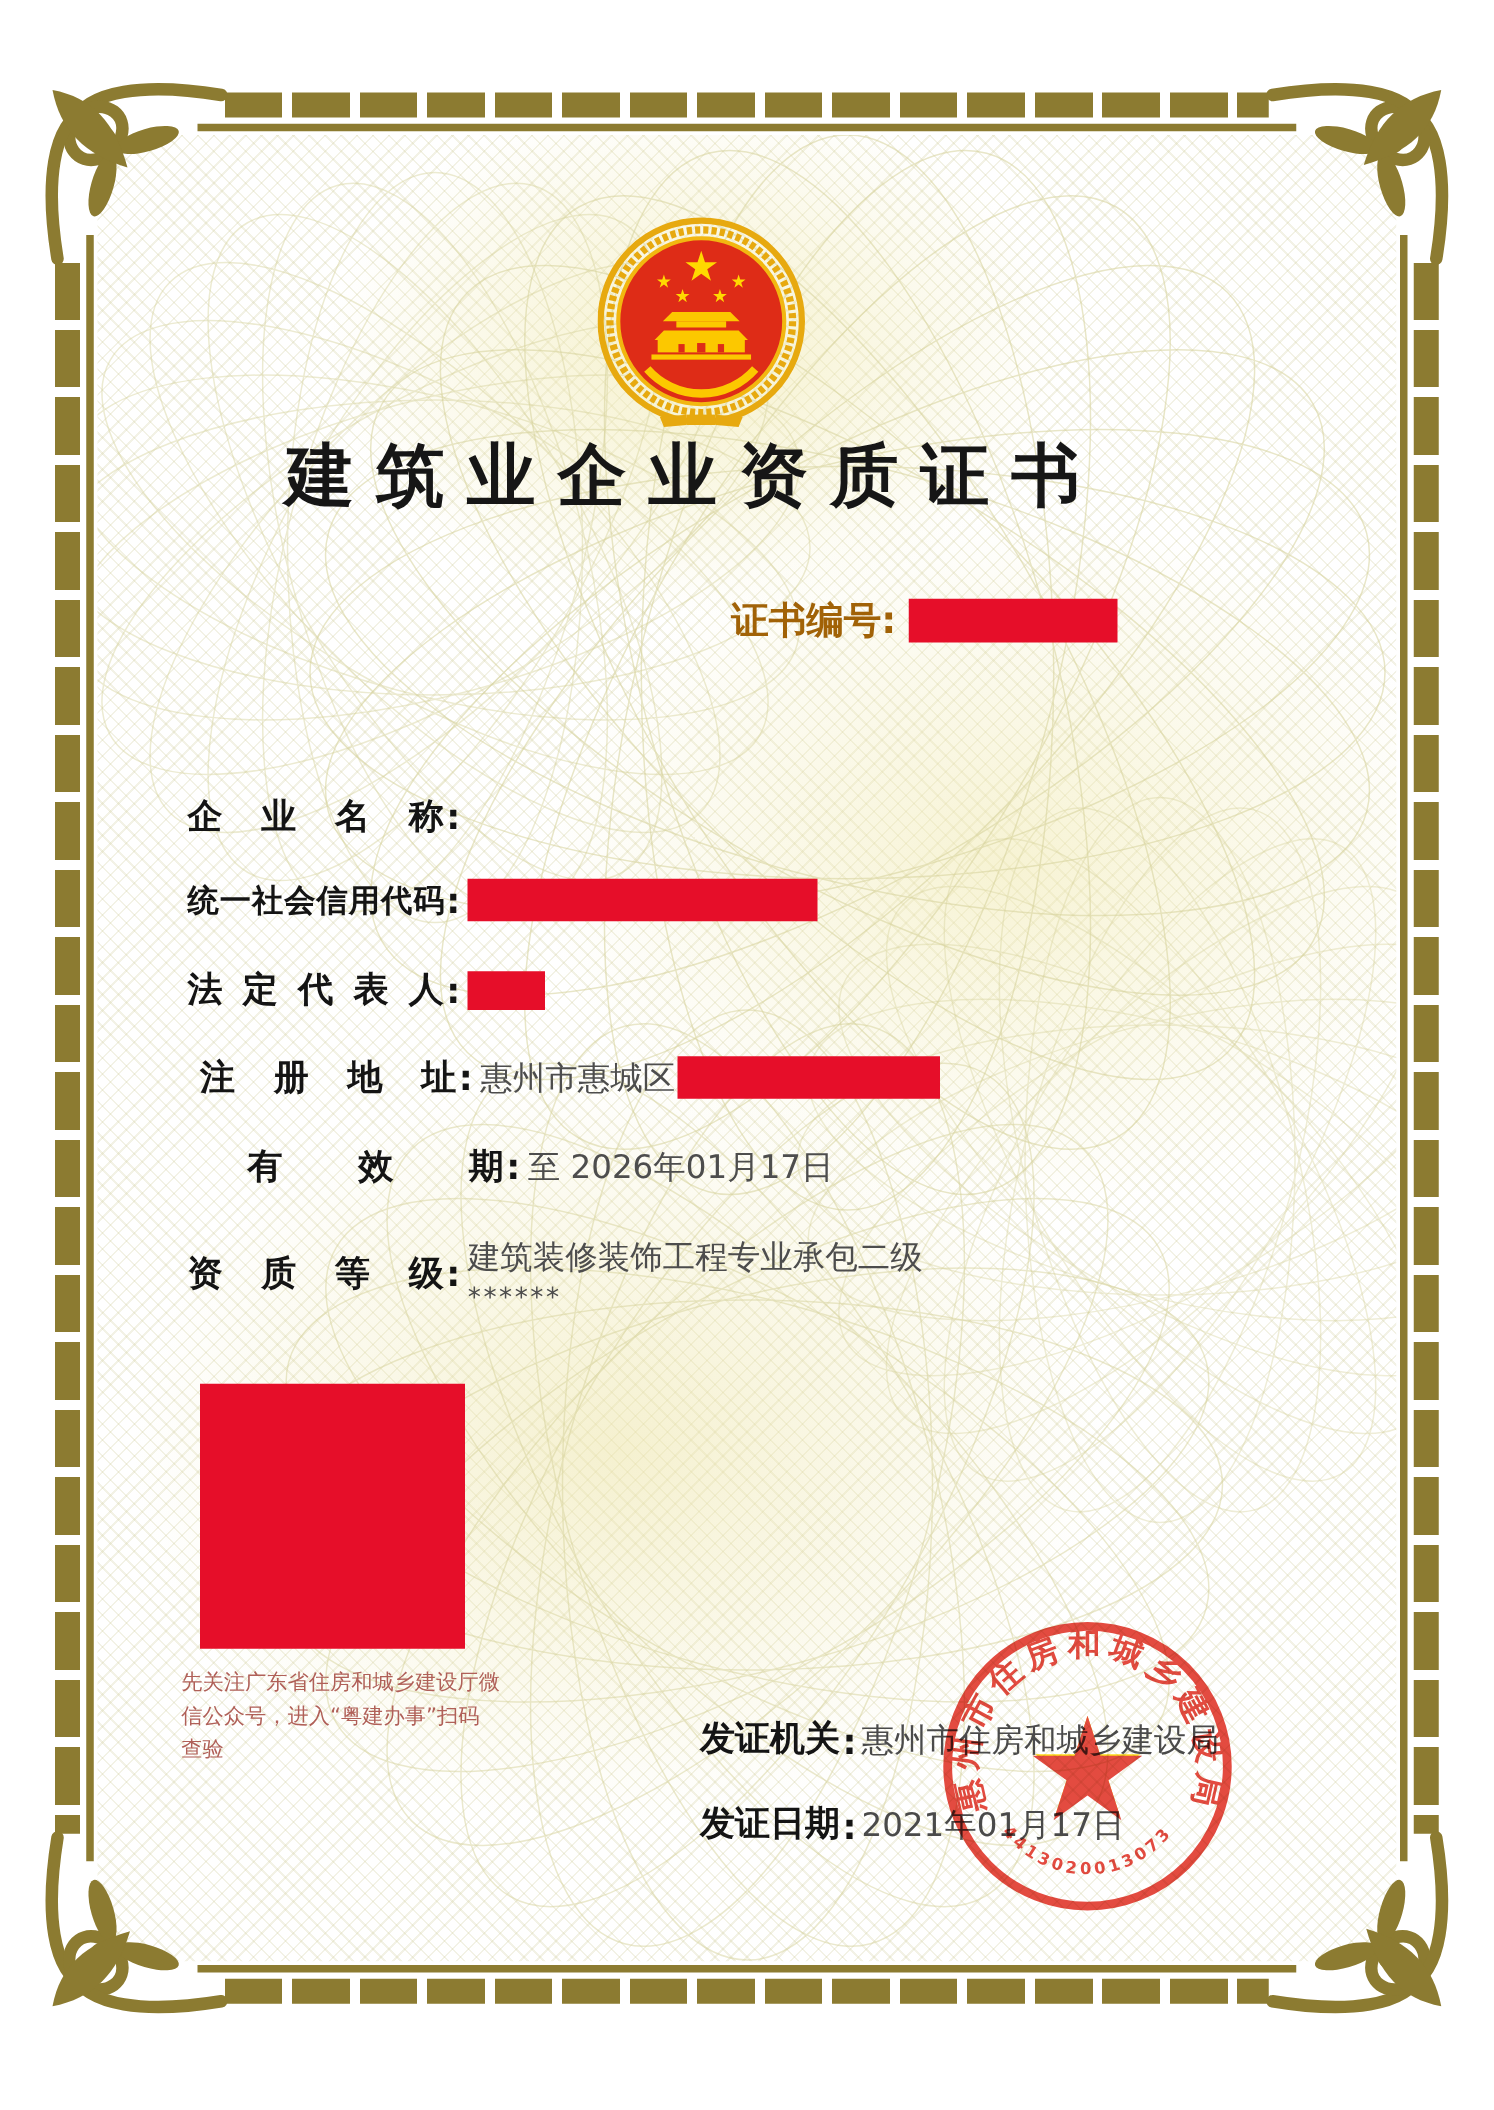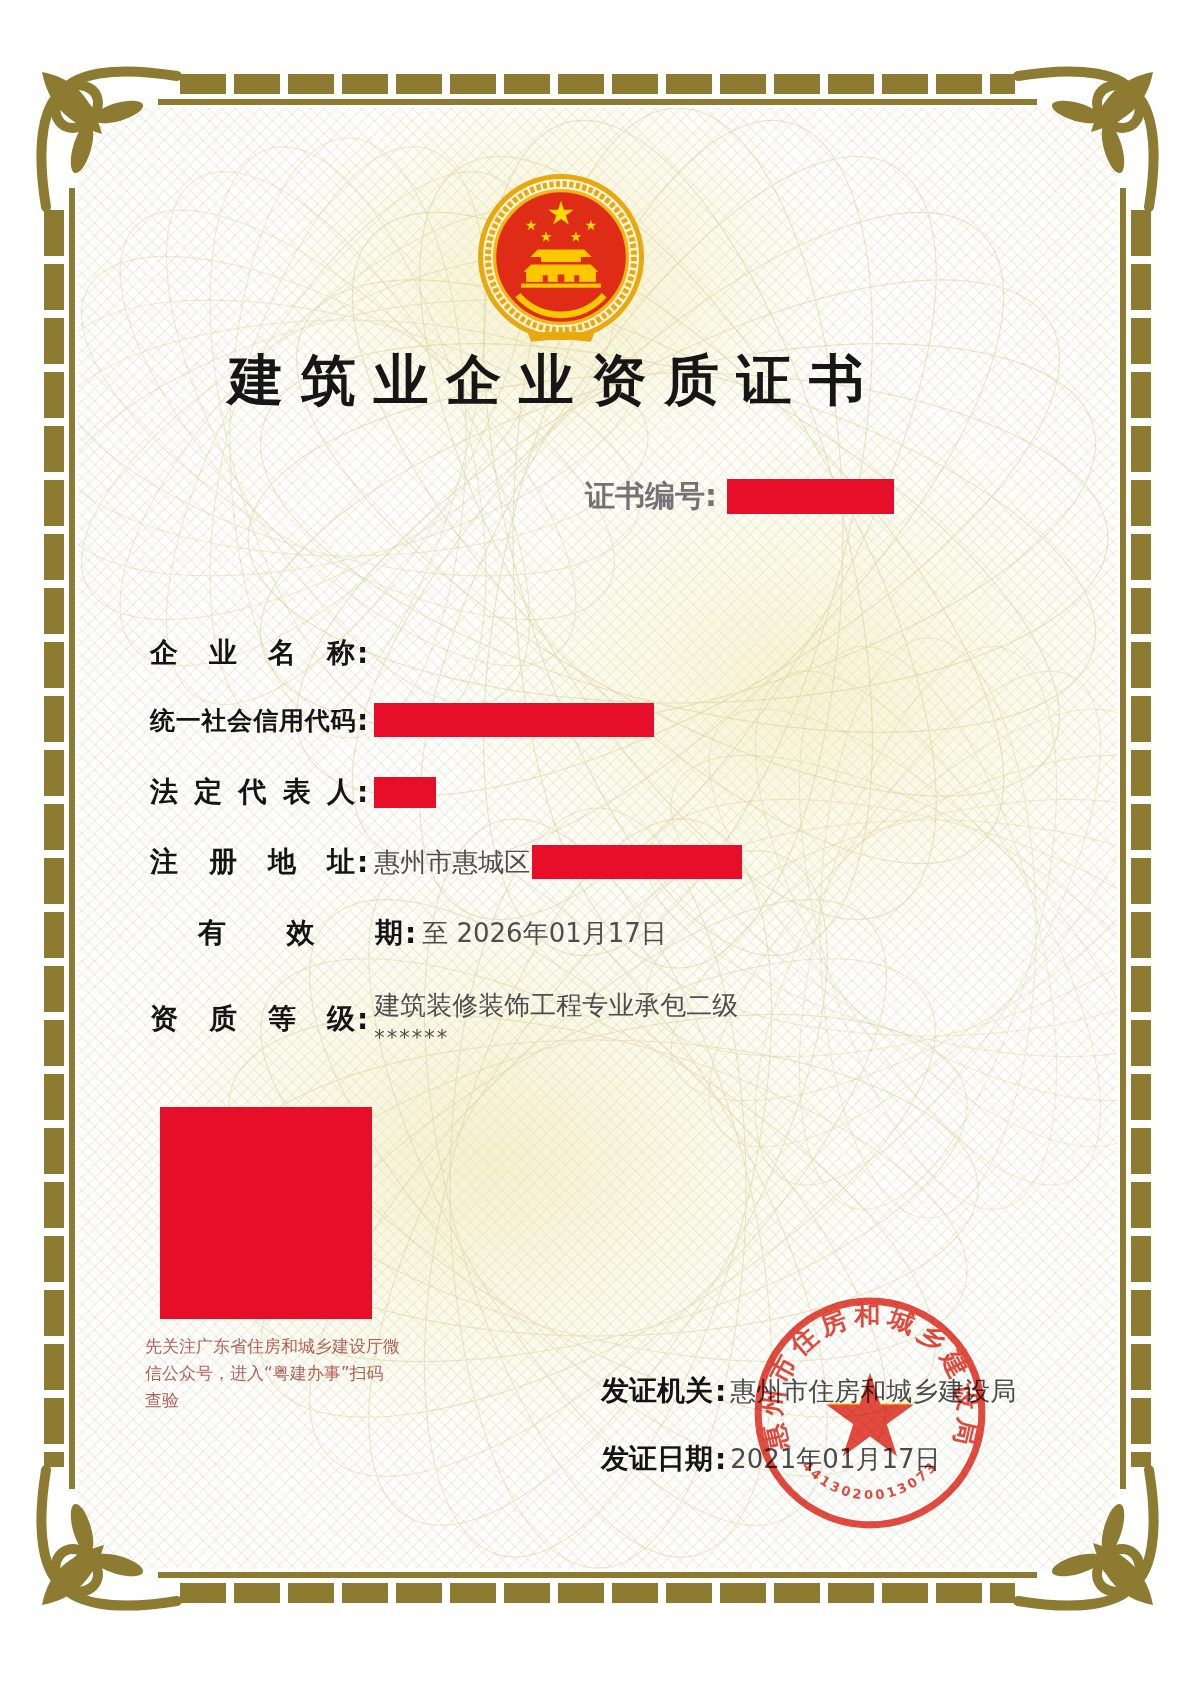--- a/index.html
+++ b/index.html
@@ -34,42 +34,42 @@
       repeating-linear-gradient(45deg, rgba(200,196,140,.22) 0 1.4px, transparent 1.4px 9px),
       repeating-linear-gradient(-45deg, rgba(200,196,140,.22) 0 1.4px, transparent 1.4px 9px);}
   .paper svg{position:absolute;left:0;top:0;}
 
   
   .emblem{position:absolute;left:478px;top:168px;width:166px;height:178px;}
   .title{position:absolute;left:0;top:344px;width:1110px;text-align:center;
          font-size:55px;font-weight:900;color:#161616;letter-spacing:0.32em;white-space:nowrap;}
 
   .certno{position:absolute;left:585px;top:476px;display:flex;align-items:center;}
-  .certno .lblc{font-size:30px;font-weight:800;color:#737373;}
+  .certno .lblc{font-size:30px;font-weight:800;color:#a16207;}
   .certno .redact{width:167px;height:35px;background:#e60e29;margin-left:10px;}
 
   .row{position:absolute;left:150px;display:flex;align-items:center;white-space:nowrap;}
   .row .lbl{display:inline-block;width:205px;font-size:28px;font-weight:800;color:#141414;
             text-align:justify;text-align-last:justify;}
   .row .lbl.small{font-size:25px;letter-spacing:-0.5px;}
   .row .colon{font-size:28px;font-weight:800;color:#141414;margin:0 6px 0 2px;}
   .row .val{display:flex;align-items:center;font-size:26px;color:#4d4d4d;}
   .row .val .redact{display:inline-block;background:#e60e29;}
   .r-name .redact{width:47px;height:31px;margin:0 1px;}
   .r-code .redact{width:280px;height:34px;}
   .r-legal .redact{width:62px;height:31px;}
   .r-addr .redact{width:210px;height:34px;margin-left:2px;}
   .r-qual .val{display:block;}
   .r-qual .stars{font-size:21px;color:#4d4d4d;letter-spacing:2px;margin-top:3px;}
 
   .qr-redact{position:absolute;left:160px;top:1107px;width:212px;height:212px;background:#e60e29;}
   .qr-caption{position:absolute;left:145px;top:1333px;width:260px;font-size:17px;
               line-height:27px;color:#b06058;}
 
-  .issue-row{position:absolute;left:601px;display:flex;align-items:center;white-space:nowrap;}
+  .issue-row{position:absolute;left:560px;display:flex;align-items:flex-end;white-space:nowrap;}
   .issue-row .ilbl{font-size:28px;font-weight:800;color:#141414;}
   .issue-row .colon{font-size:28px;font-weight:800;color:#141414;margin:0 4px 0 2px;}
   .issue-row .ival{font-size:26px;color:#4a4a4a;}
 
   .seal{position:absolute;left:739px;top:1282px;width:262px;height:262px;
         mix-blend-mode:multiply;opacity:.9;}
 
   .footer{position:absolute;left:30px;top:1629px;font-size:17px;color:#2f2f2f;line-height:27px;}
   .footer .flabel{font-weight:800;}
   .footer .furl{font-weight:400;color:#3a3a3a;}
@@ -257,21 +257,21 @@
   </div>
 
   <div class="row r-legal" style="top:773px;">
     <span class="lbl">法定代表人</span>
     <span class="colon">:</span>
     <span class="val">
       <span class="redact"></span>
     </span>
   </div>
 
-  <div class="row r-addr" style="top:843px;">
+  <div class="row r-addr" style="top:843px;margin-left:10px;">
     <span class="lbl">注册地址</span>
     <span class="colon">:</span>
     <span class="val">
       <span>惠州市惠城区</span>
       <span class="redact"></span>
     </span>
   </div>
 
   <div class="row r-valid" style="top:914px;margin-left:48px;">
     <span class="lbl">有效期</span>

